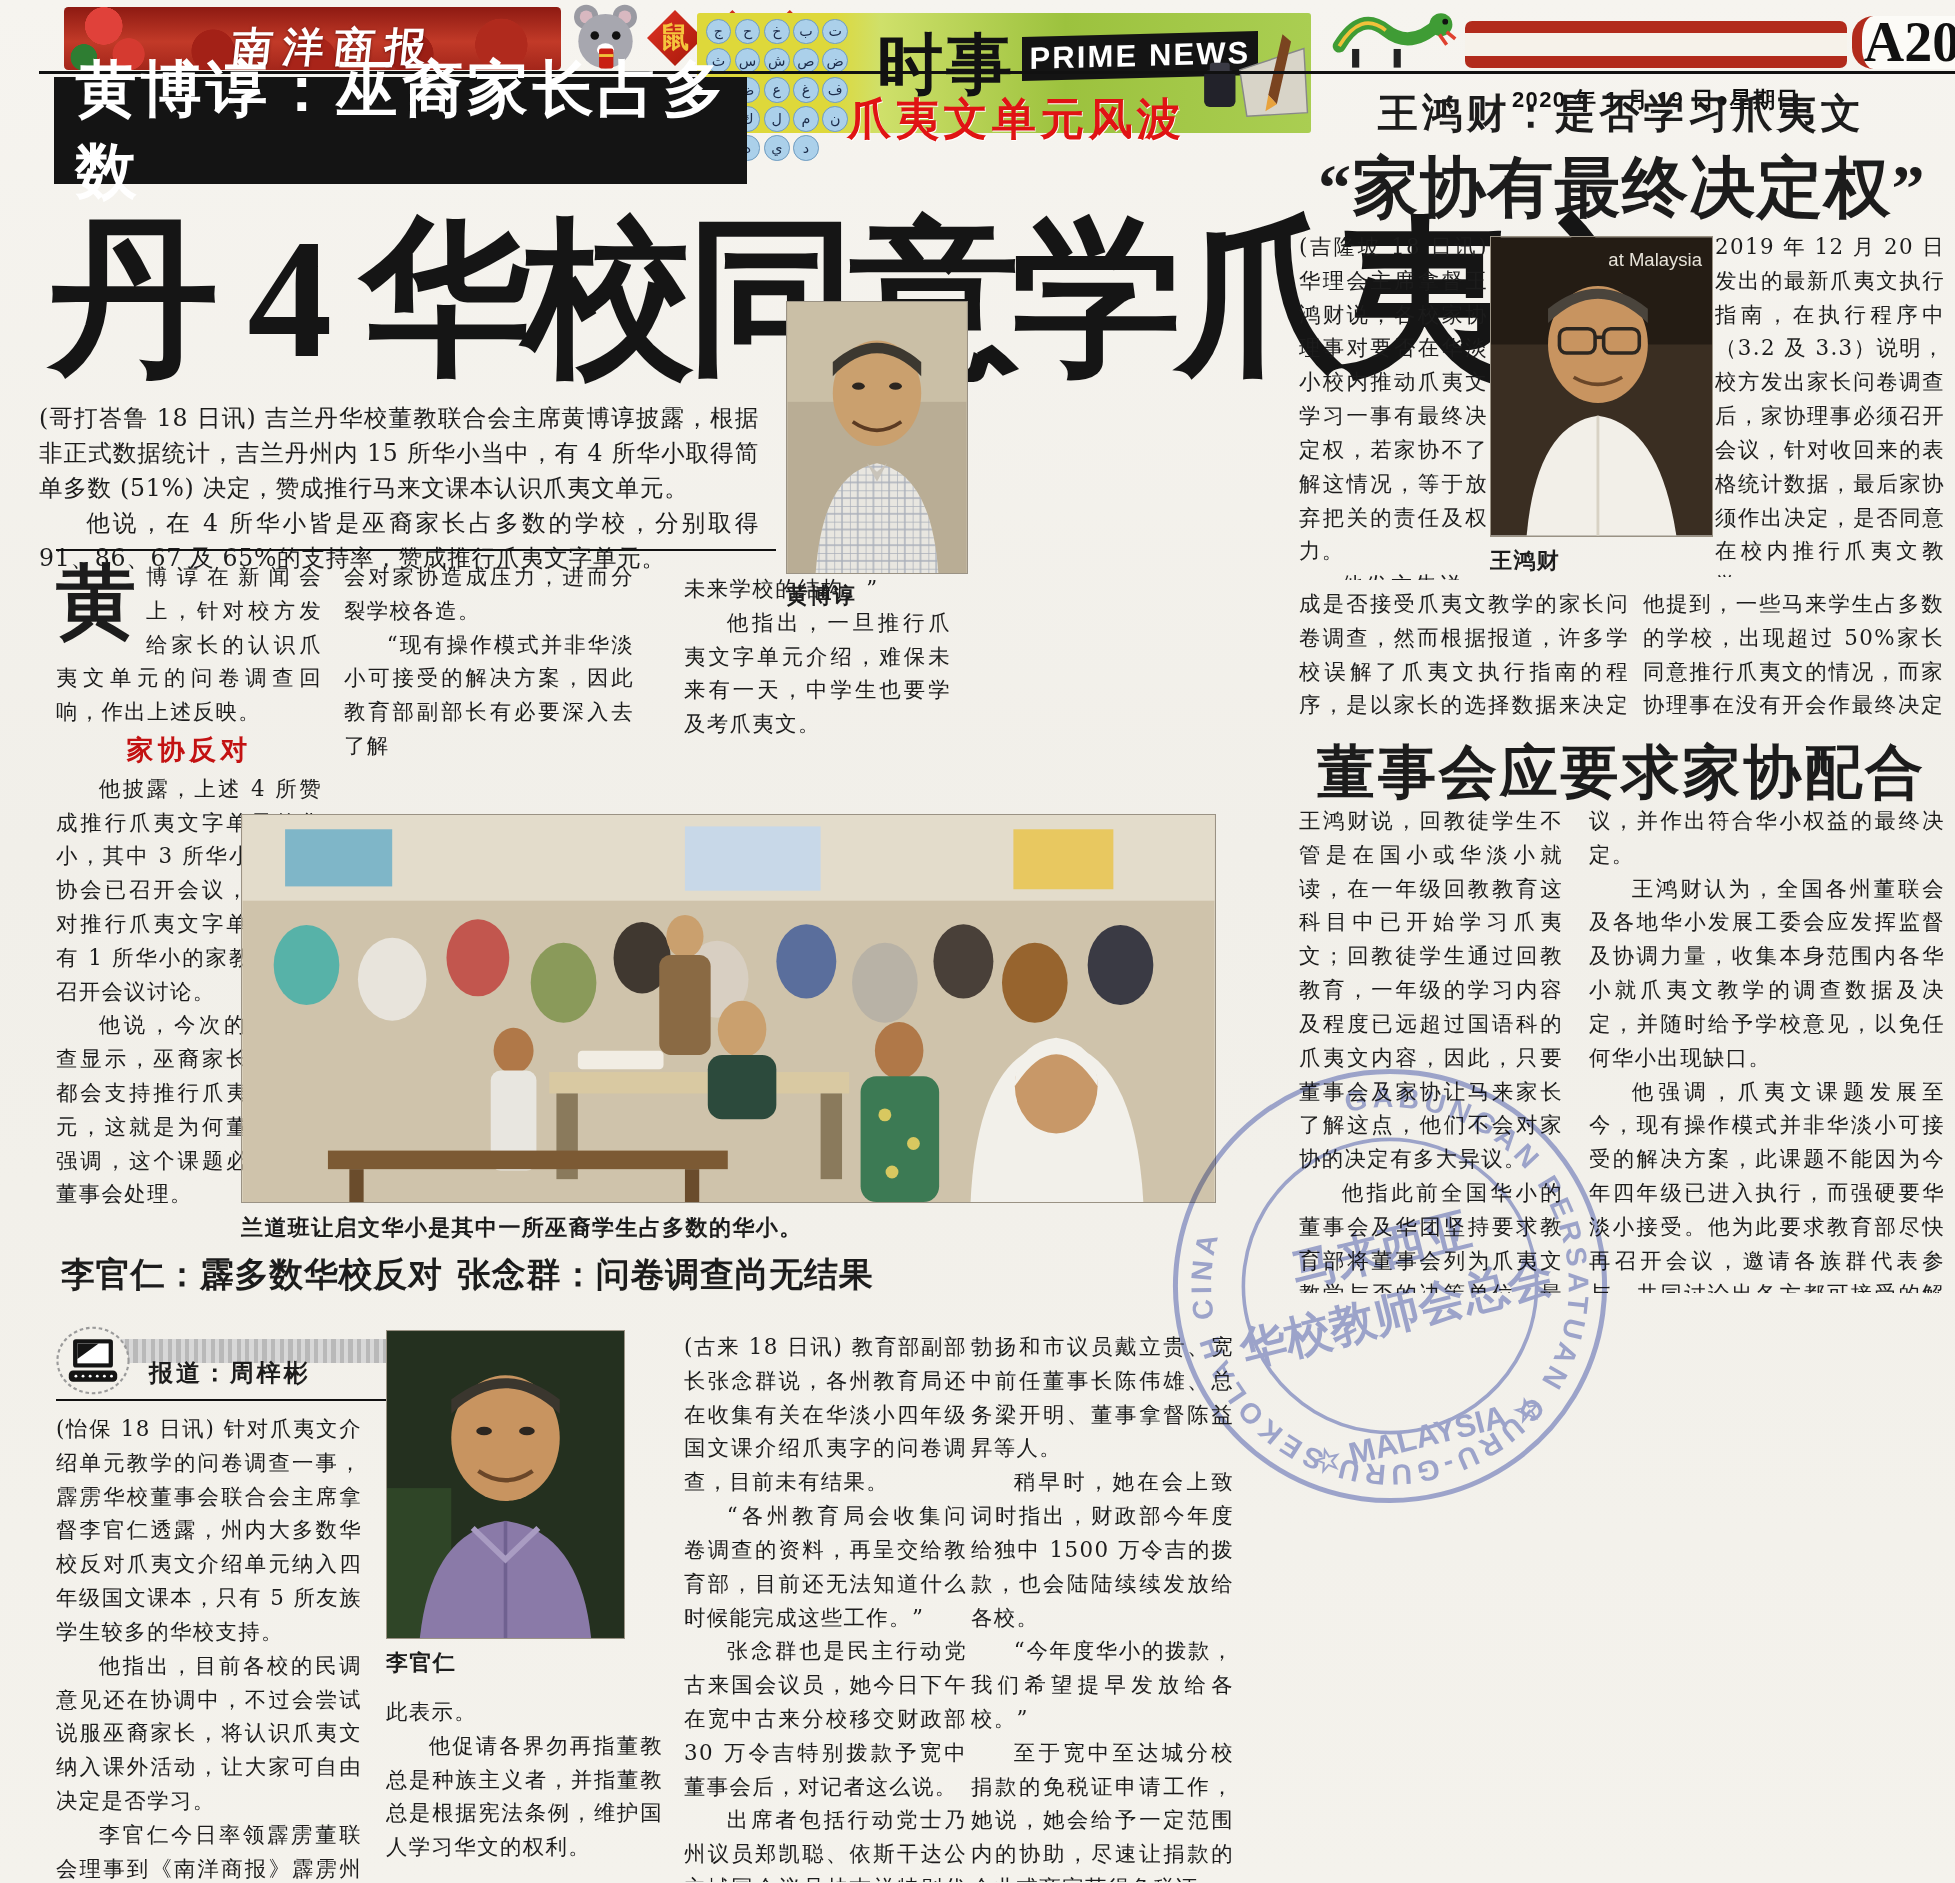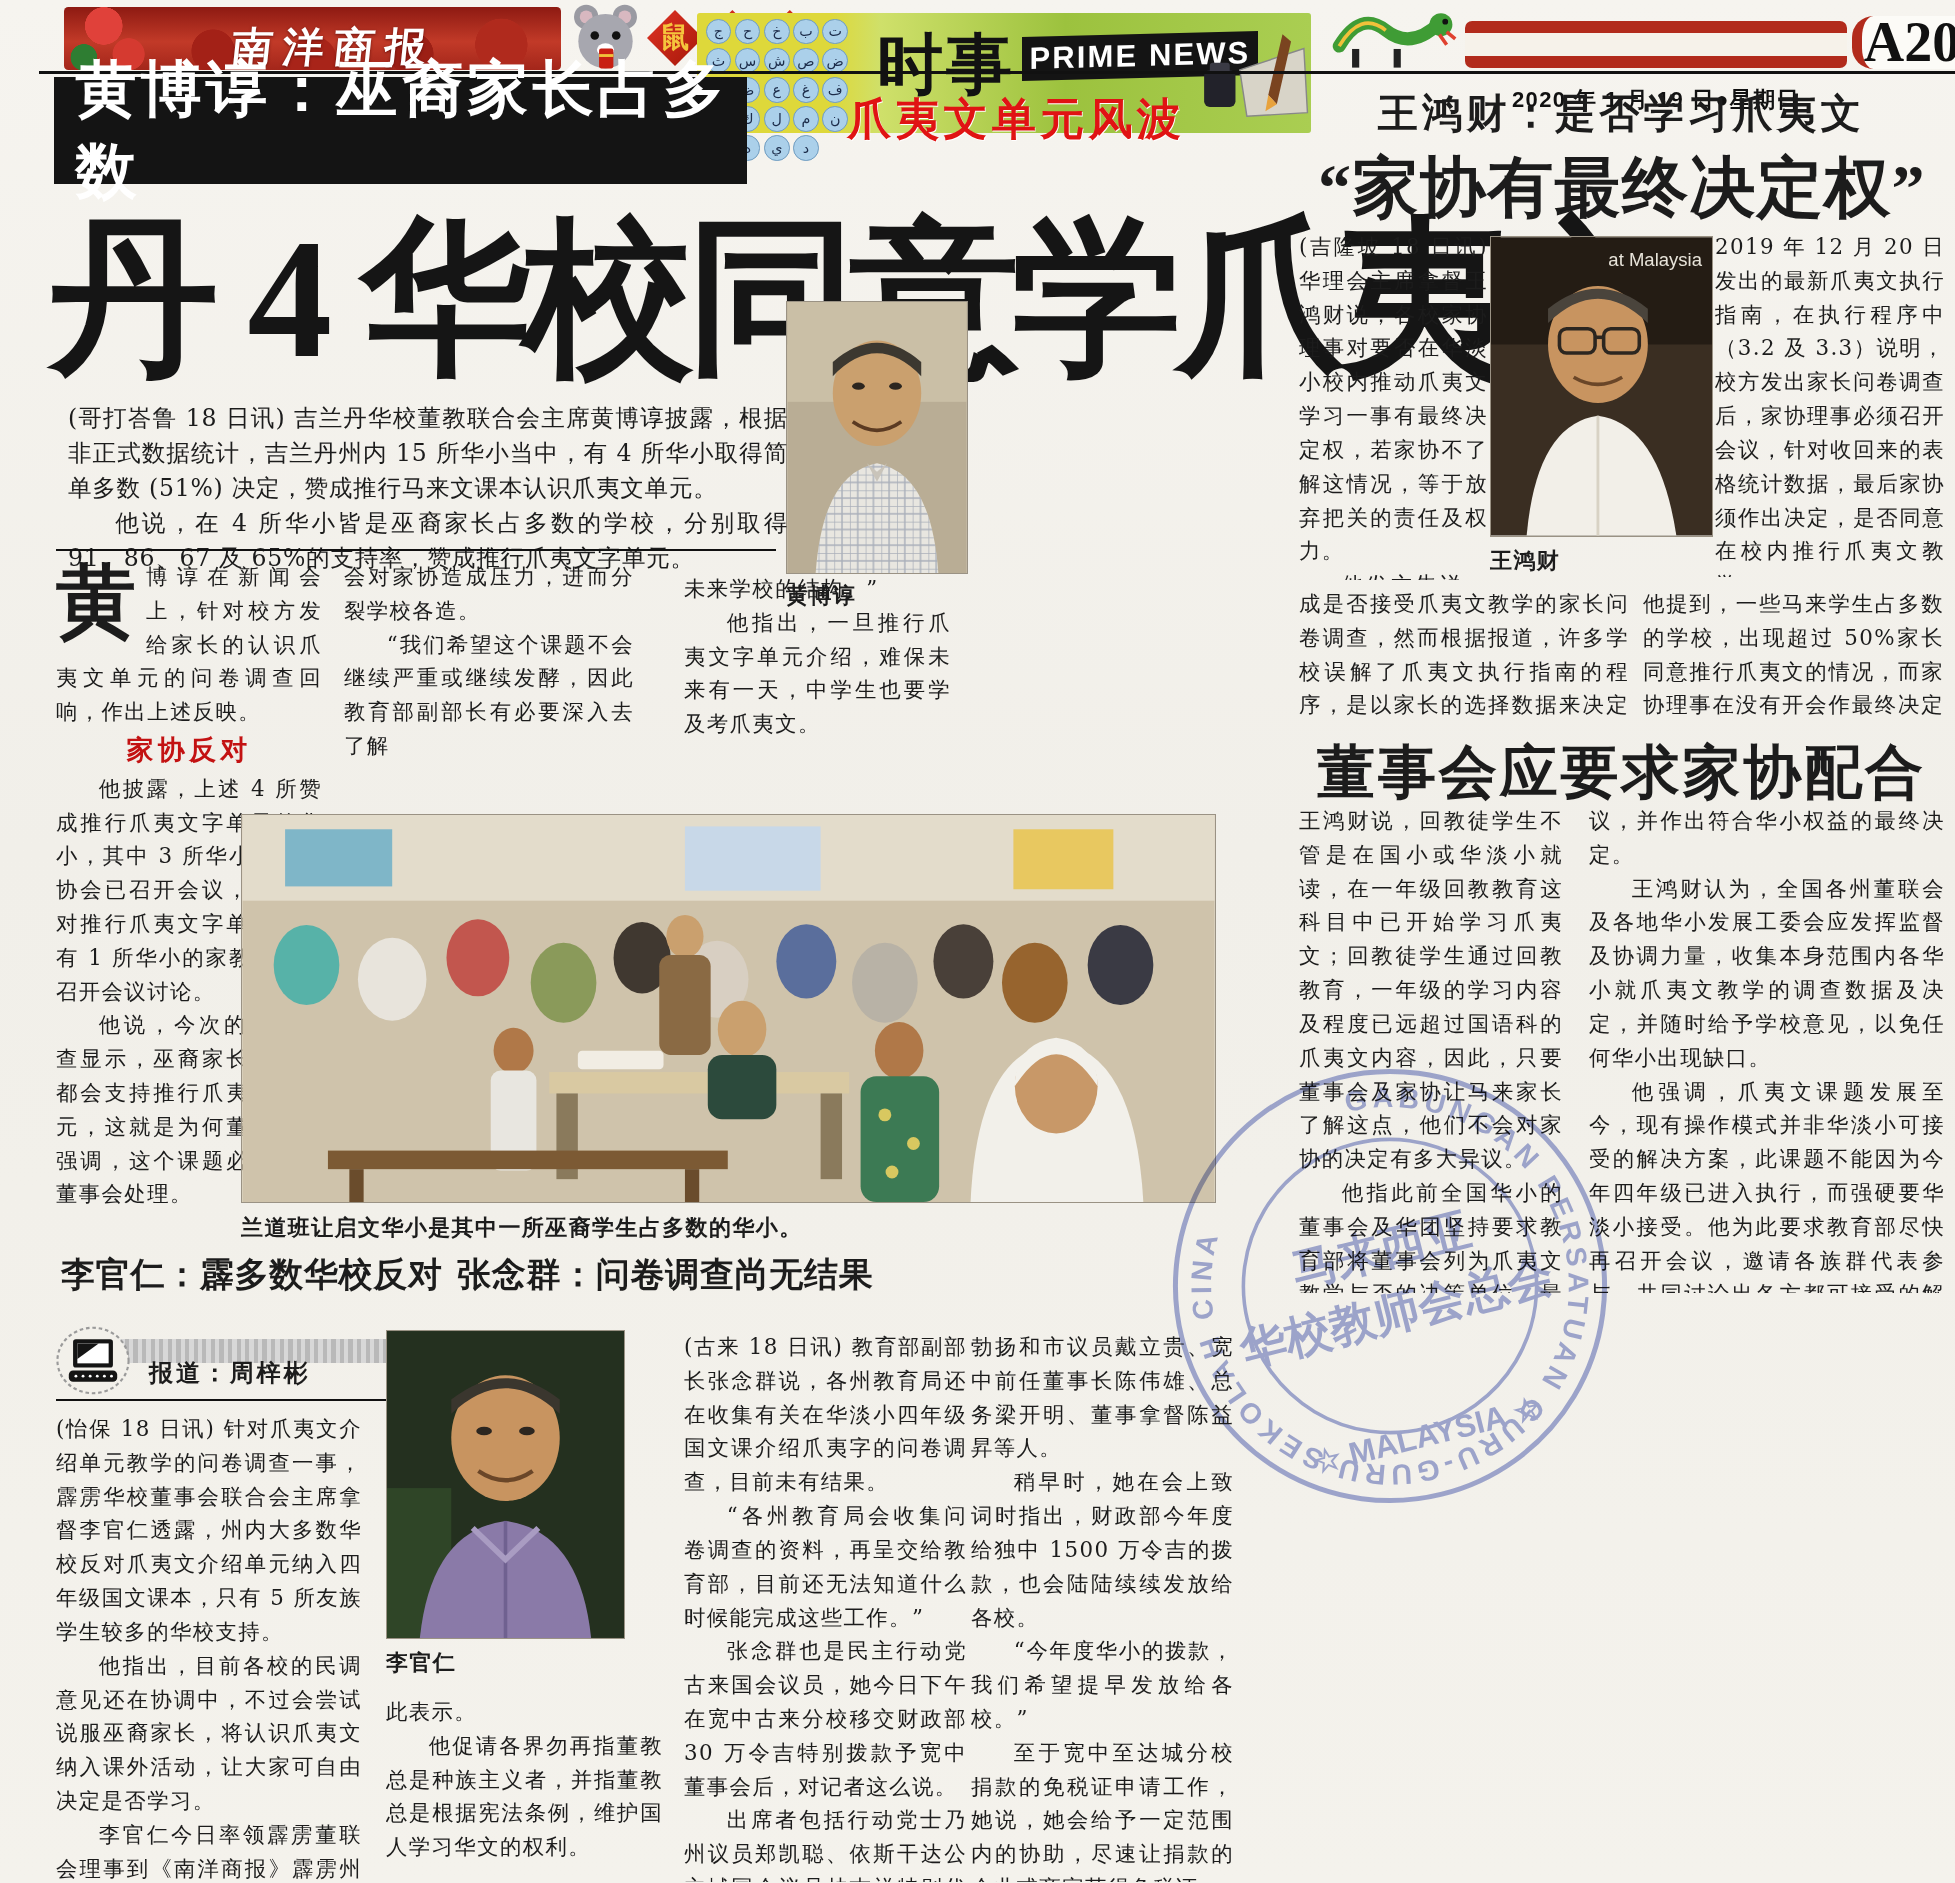--- a/index.html
+++ b/index.html
@@ -173,36 +173,36 @@
           <pattern id="chk" width="22" height="22" patternUnits="userSpaceOnUse">
         <rect width="22" height="22" fill="none"></rect>
             <path d="M0,0H22M0,11H22M0,0V22M11,0V22" stroke="#7f8aa0" stroke-width="2"></path>
       </pattern>
         </defs>
       <polygon points="112,226 126,252 140,226 126,238" fill="#c9c4ba"></polygon>
     </svg>
     <figcaption class="caption" style="margin-top:7.1px;">黄博谆</figcaption>
   </figure>
 
-  <div class="abs lede" style="left:68px;top:401px;width:720px;height:141px;">
+  <div class="abs lede" style="left:39px;top:401px;width:720px;height:141px;">
     <p>(哥打峇鲁 18 日讯) 吉兰丹华校董教联合会主席黄博谆披露，根据非正式数据统计，吉兰丹州内 15 所华小当中，有 4 所华小取得简单多数 (51%) 决定，赞成推行马来文课本认识爪夷文单元。</p>
     <p>他说，在 4 所华小皆是巫裔家长占多数的学校，分别取得 91、86、67 及 65%的支持率，赞成推行爪夷文字单元。</p>
   </div>
   <div class="abs rule" style="left:56px;top:549px;width:720px;height:2.1px;"></div>
 
   <div class="abs col" style="left:56px;top:560px;width:266px;height:662px;">
     <p class="noindent"><span class="dropcap">黄</span><span>博谆在新闻会上，针对校方发给家长的认识爪夷文单元的问卷调查回响，作出上述反映。</span></p>
     <p class="red-subhead">家协反对</p>
     <p>他披露，上述 4 所赞成推行爪夷文字单元的华小，其中 3 所华小的家教协会已召开会议，议决反对推行爪夷文字单元，尚有 1 所华小的家教协会未召开会议讨论。</p>
     <p>他说，今次的问卷调查显示，巫裔家长大部分都会支持推行爪夷文字单元，这就是为何董总一直强调，这个课题必须交由董事会处理。</p>
 
   </div>
   <div class="abs col" style="left:344px;top:560px;width:290px;height:247px;">
     <p class="noindent">会对家协造成压力，进而分裂学校各造。</p>
-    <p>“我们希望这个课题不会继续严重或继续发酵，因此教育部副部长有必要深入去了解</p>
+    <p>“现有操作模式并非华淡小可接受的解决方案，因此教育部副部长有必要深入去了解</p>
   </div>
   <div class="abs col" style="left:684px;top:572px;width:267px;height:171px;">
     <p class="noindent">未来学校的结构。”</p>
     <p>他指出，一旦推行爪夷文字单元介绍，难保未来有一天，中学生也要学及考爪夷文。</p>
   </div>
 
   <figure class="abs" style="left:241px;top:814px;width:973px;height:429px;">
     <svg class="photo" width="973" height="387" viewBox="0 0 1362 542">
       <rect width="1362" height="542" fill="#cfc3ab"></rect>
       <rect width="1362" height="120" fill="#e3dccb"></rect>

